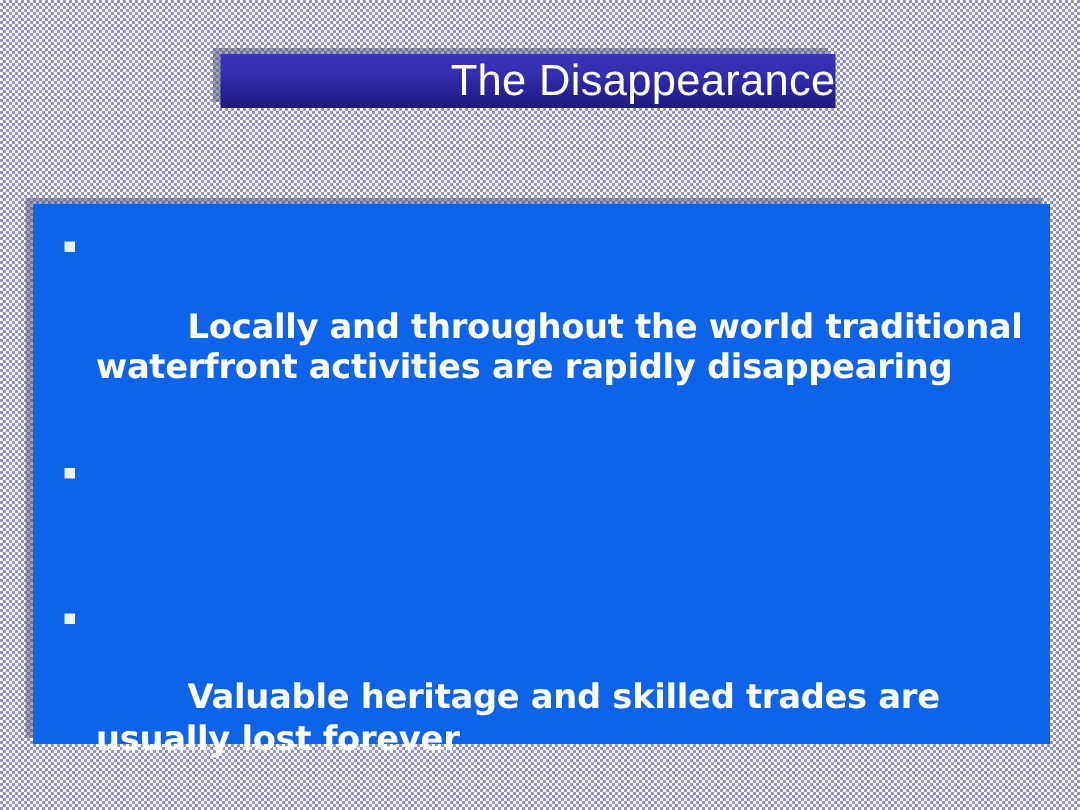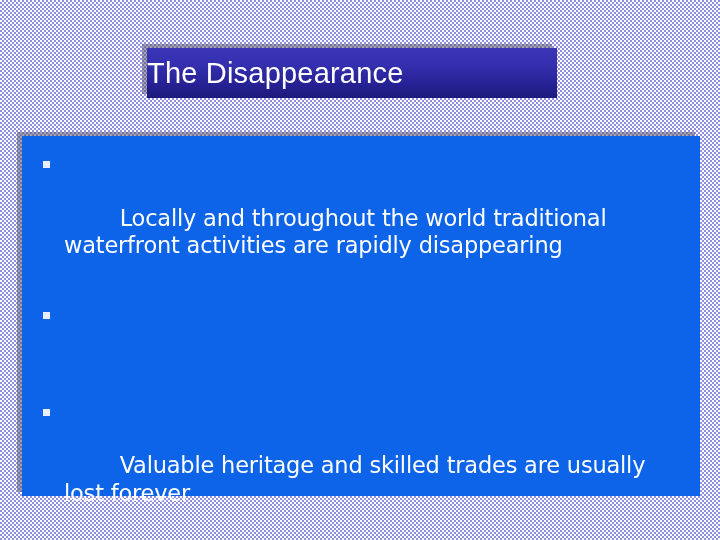--- a/index.html
+++ b/index.html
@@ -25,28 +25,28 @@
       linear-gradient(45deg, #8f90e0 25%, transparent 25%, transparent 75%, #8f90e0 75%),
       linear-gradient(45deg, #8f90e0 25%, transparent 25%, transparent 75%, #8f90e0 75%);
     background-size: 4px 4px;
     background-position: 0 0, 2px 2px;
   }
 
   
   #title-box {
     position: absolute;
     left: 147px;
-    top: 48px;
+    top: 36px;
     width: 410px;
-    height: 50px;
+    height: 36px;
     background: linear-gradient(to bottom, #3b35b8 0%, #332fae 35%, #272296 70%, #1d1a7c 100%);
     box-shadow: -5px -4px 0 0 rgba(90, 90, 110, 0.55);
     display: flex;
     align-items: center;
-    justify-content: flex-start;
+    justify-content: flex-end;
     box-sizing: border-box;
   }
   #title-text {
     color: #ffffff;
     font-family: "Liberation Sans", sans-serif;
     font-size: 29px;
     font-weight: 400;
     letter-spacing: 0.2px;
     line-height: 1;
     white-space: nowrap;
@@ -70,21 +70,21 @@
     margin: 0;
     padding: 0;
   }
   li.bullet {
     position: relative;
     padding-left: 30px;
     margin-bottom: 14px;
     color: #ffffff;
     font-family: "DejaVu Sans", sans-serif;
     font-size: 22.5px;
-    font-weight: normal;
+    font-weight: bold;
     line-height: 1.22;
     letter-spacing: -0.2px;
     white-space: pre-wrap;
   }
   li.bullet:last-child { margin-bottom: 0; }
 
   li.bullet > .marker {
     position: absolute;
     left: 9px;
     top: 11px;

